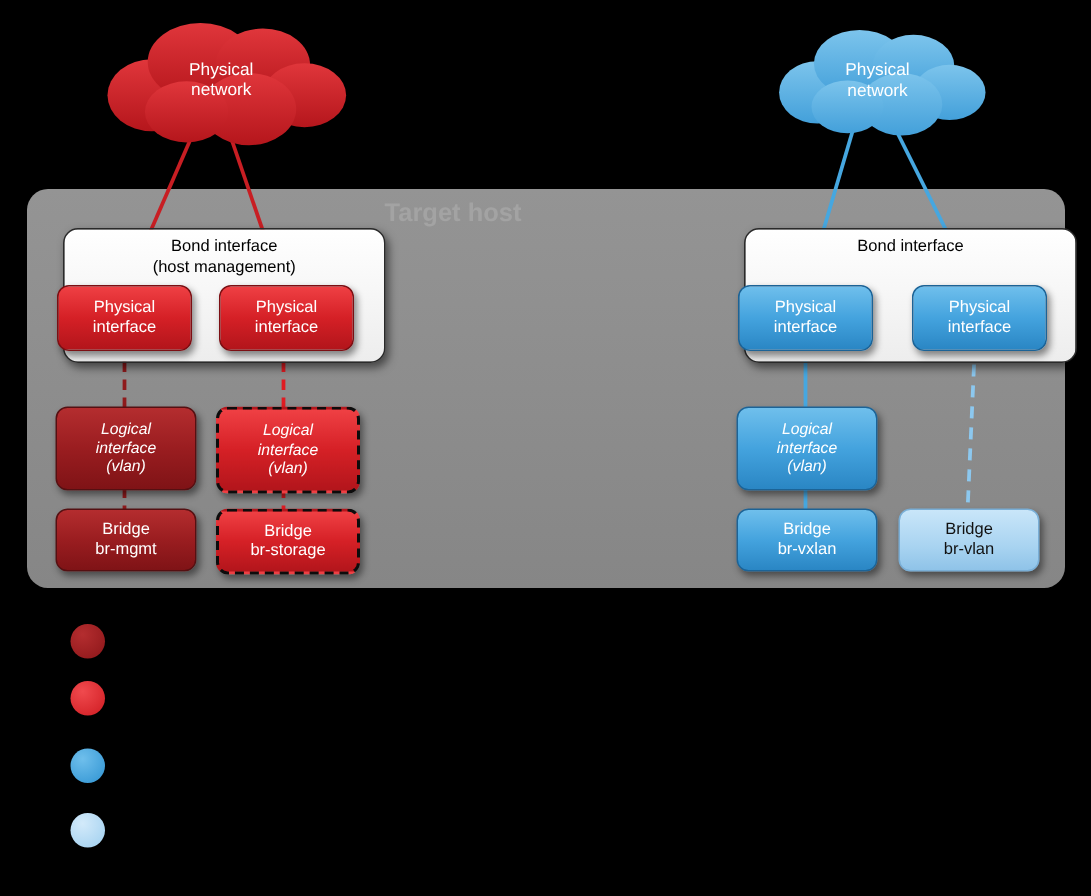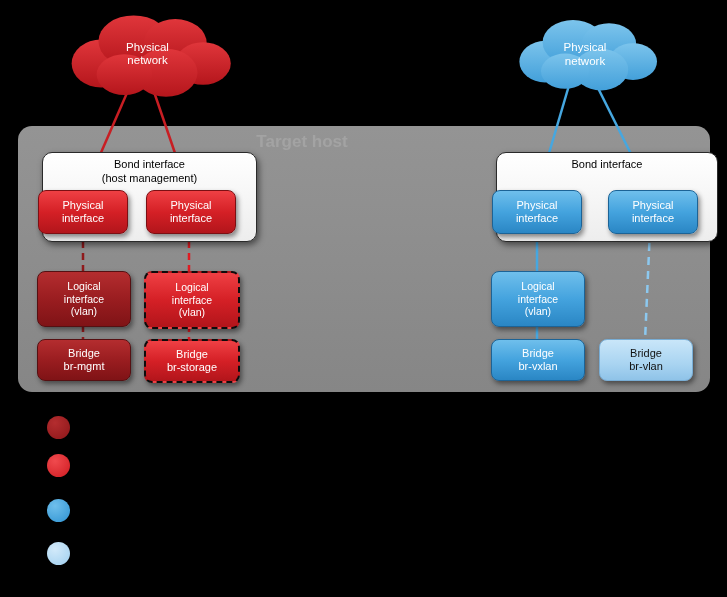--- a/index.html
+++ b/index.html
@@ -38,21 +38,21 @@
     position: absolute; left: 0; right: 0; top: 5px;
     text-align: center; color: #000; font-size: 11px; line-height: 1.25;
     white-space: pre-line;
   }
   .box {
     position: absolute; z-index: 2; border-radius: 8px;
     display: flex; align-items: center; justify-content: center;
     text-align: center; color: #fff; font-size: 11px; line-height: 1.18;
     white-space: pre-line; box-shadow: 2px 3px 5px rgba(0,0,0,0.45);
   }
-  .small { font-size: 10.5px; }
+  .small { font-size: 10.5px; font-style: italic; }
   .red      { background: linear-gradient(180deg,#ef4044 0%, #d52026 50%, #b2151b 100%); border: 1px solid #7c0f13; }
   .darkred  { background: linear-gradient(180deg,#b42d2f 0%, #9a1d20 50%, #7f1316 100%); border: 1px solid #551012; }
   .blue     { background: linear-gradient(180deg,#6fbfec 0%, #44a3de 50%, #2a86c4 100%); border: 1px solid #1c6396; }
   .lightblue{ background: linear-gradient(180deg,#c9e6f9 0%, #a9d4f1 60%, #8fc3e8 100%); border: 1px solid #79aed6; color: #111; }
   .dashed   { border: 2px dashed #0c0c0c; }
   .swatch {
     position: absolute; width: 23px; height: 23px; border-radius: 50%; z-index: 2;
   }
   .sw-darkred  { background: radial-gradient(circle at 35% 30%, #b42d2f, #8c1619); }
   .sw-red      { background: radial-gradient(circle at 35% 30%, #f04a4e, #cf1b21); }

